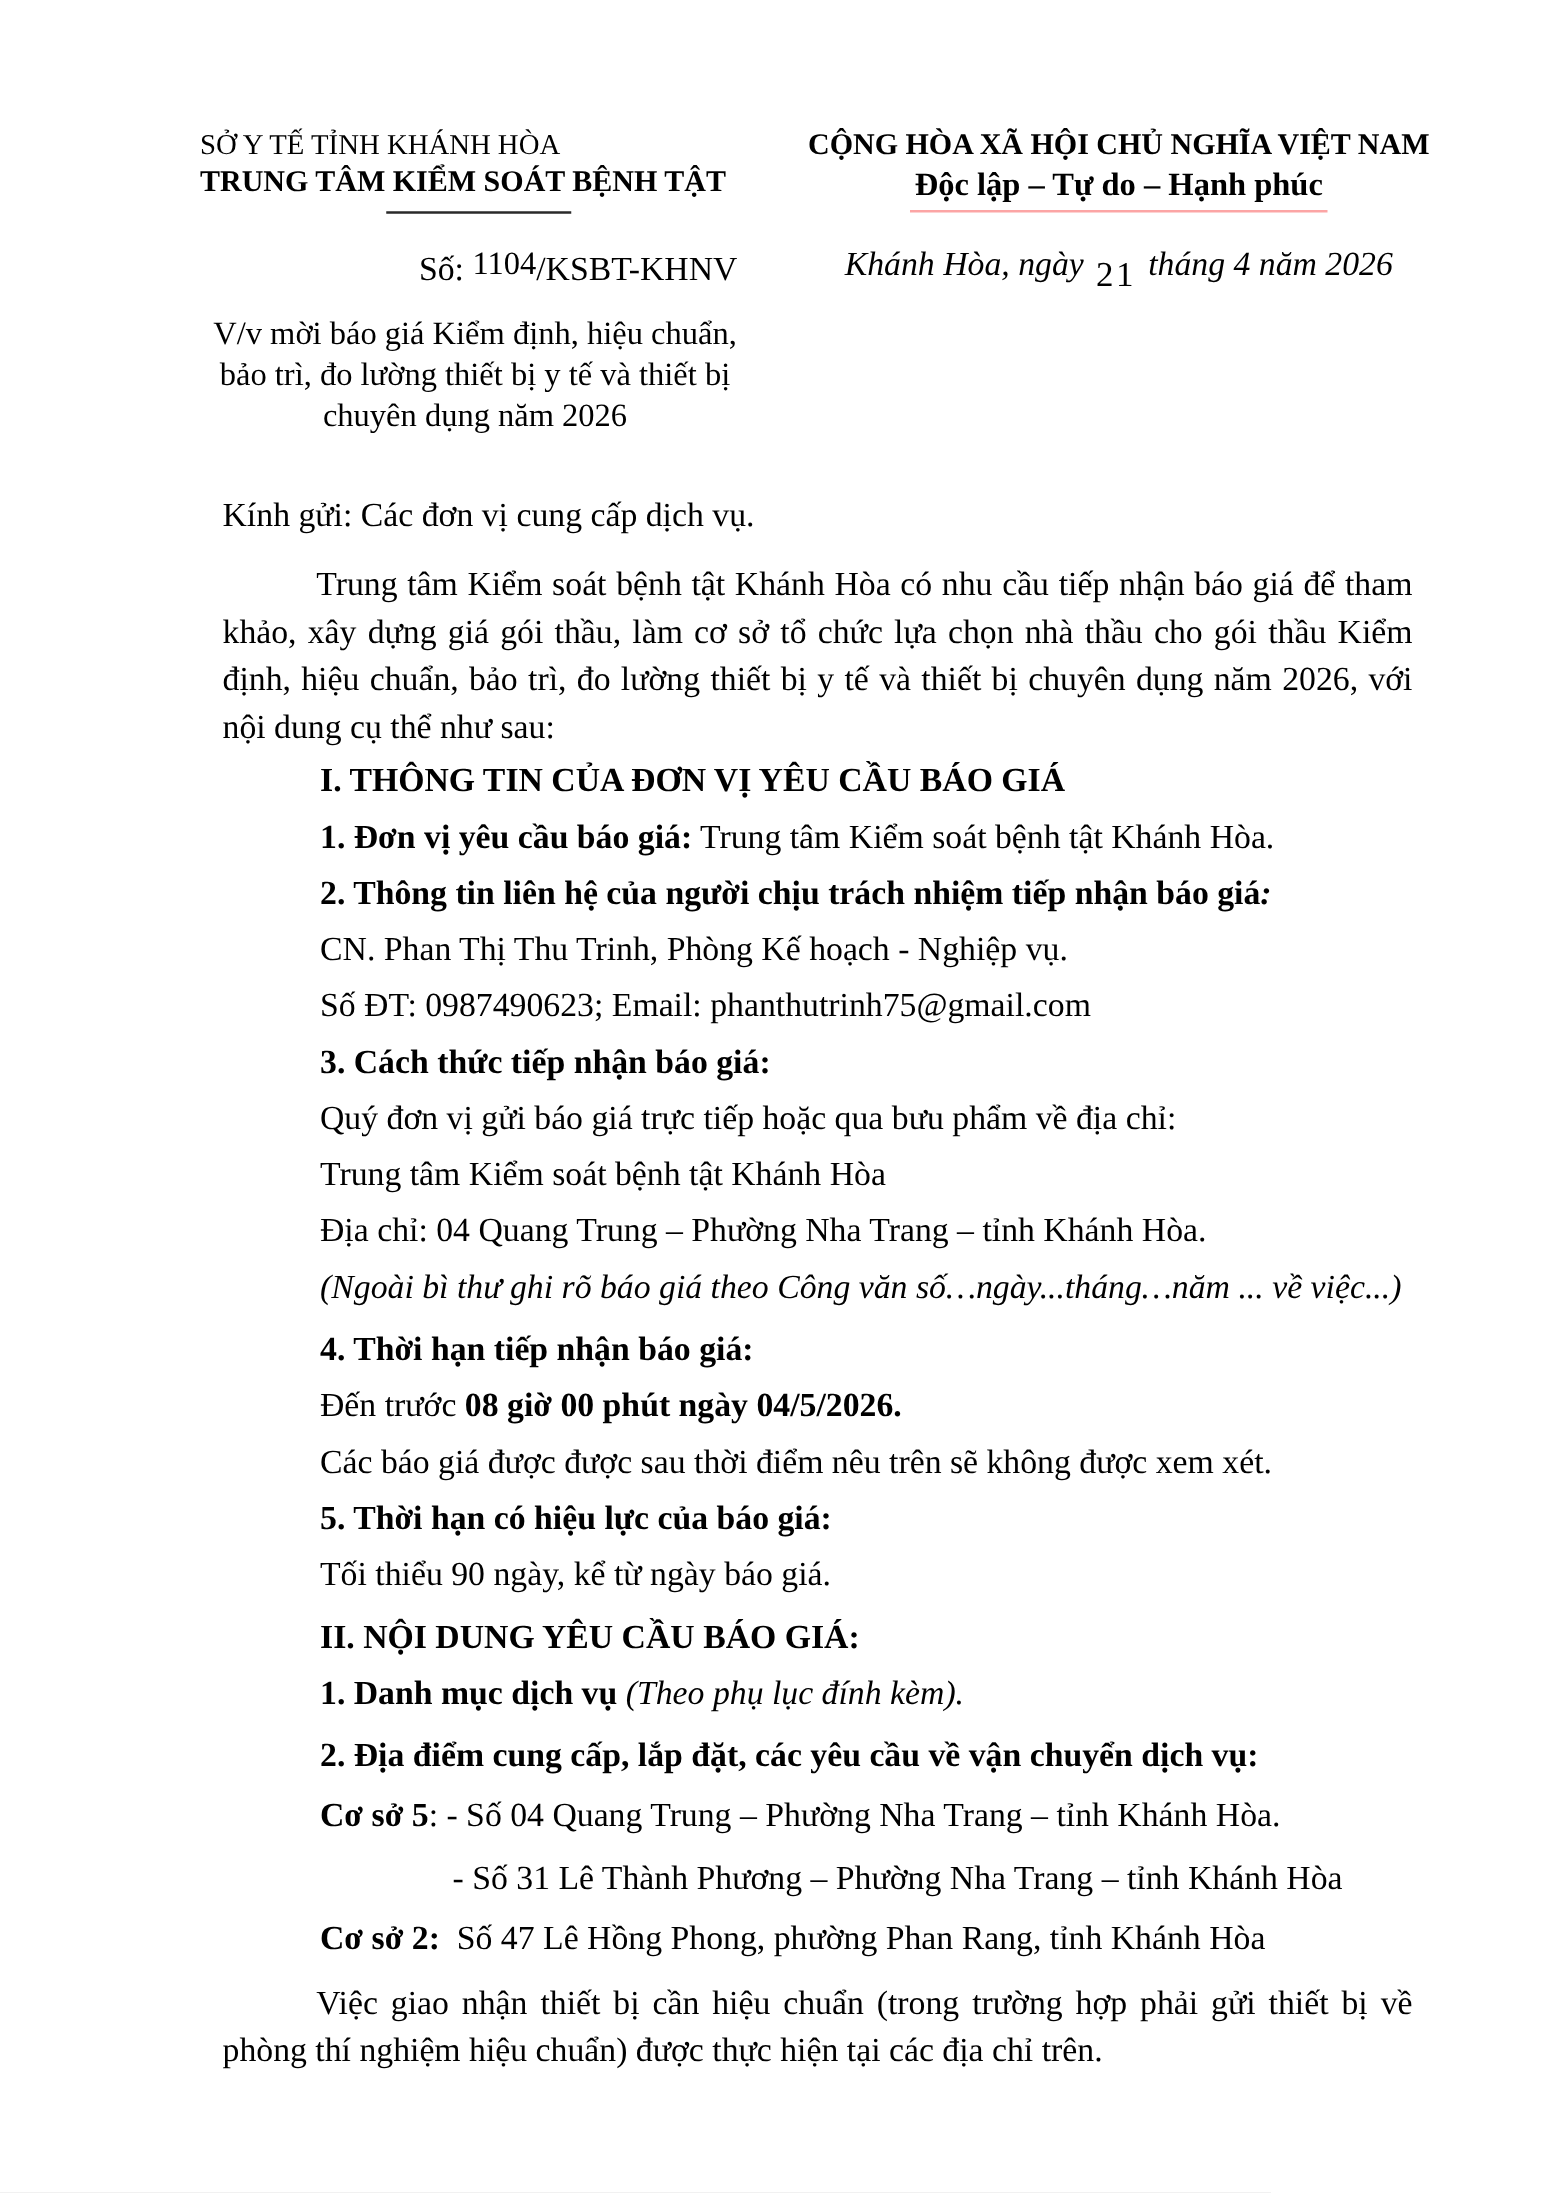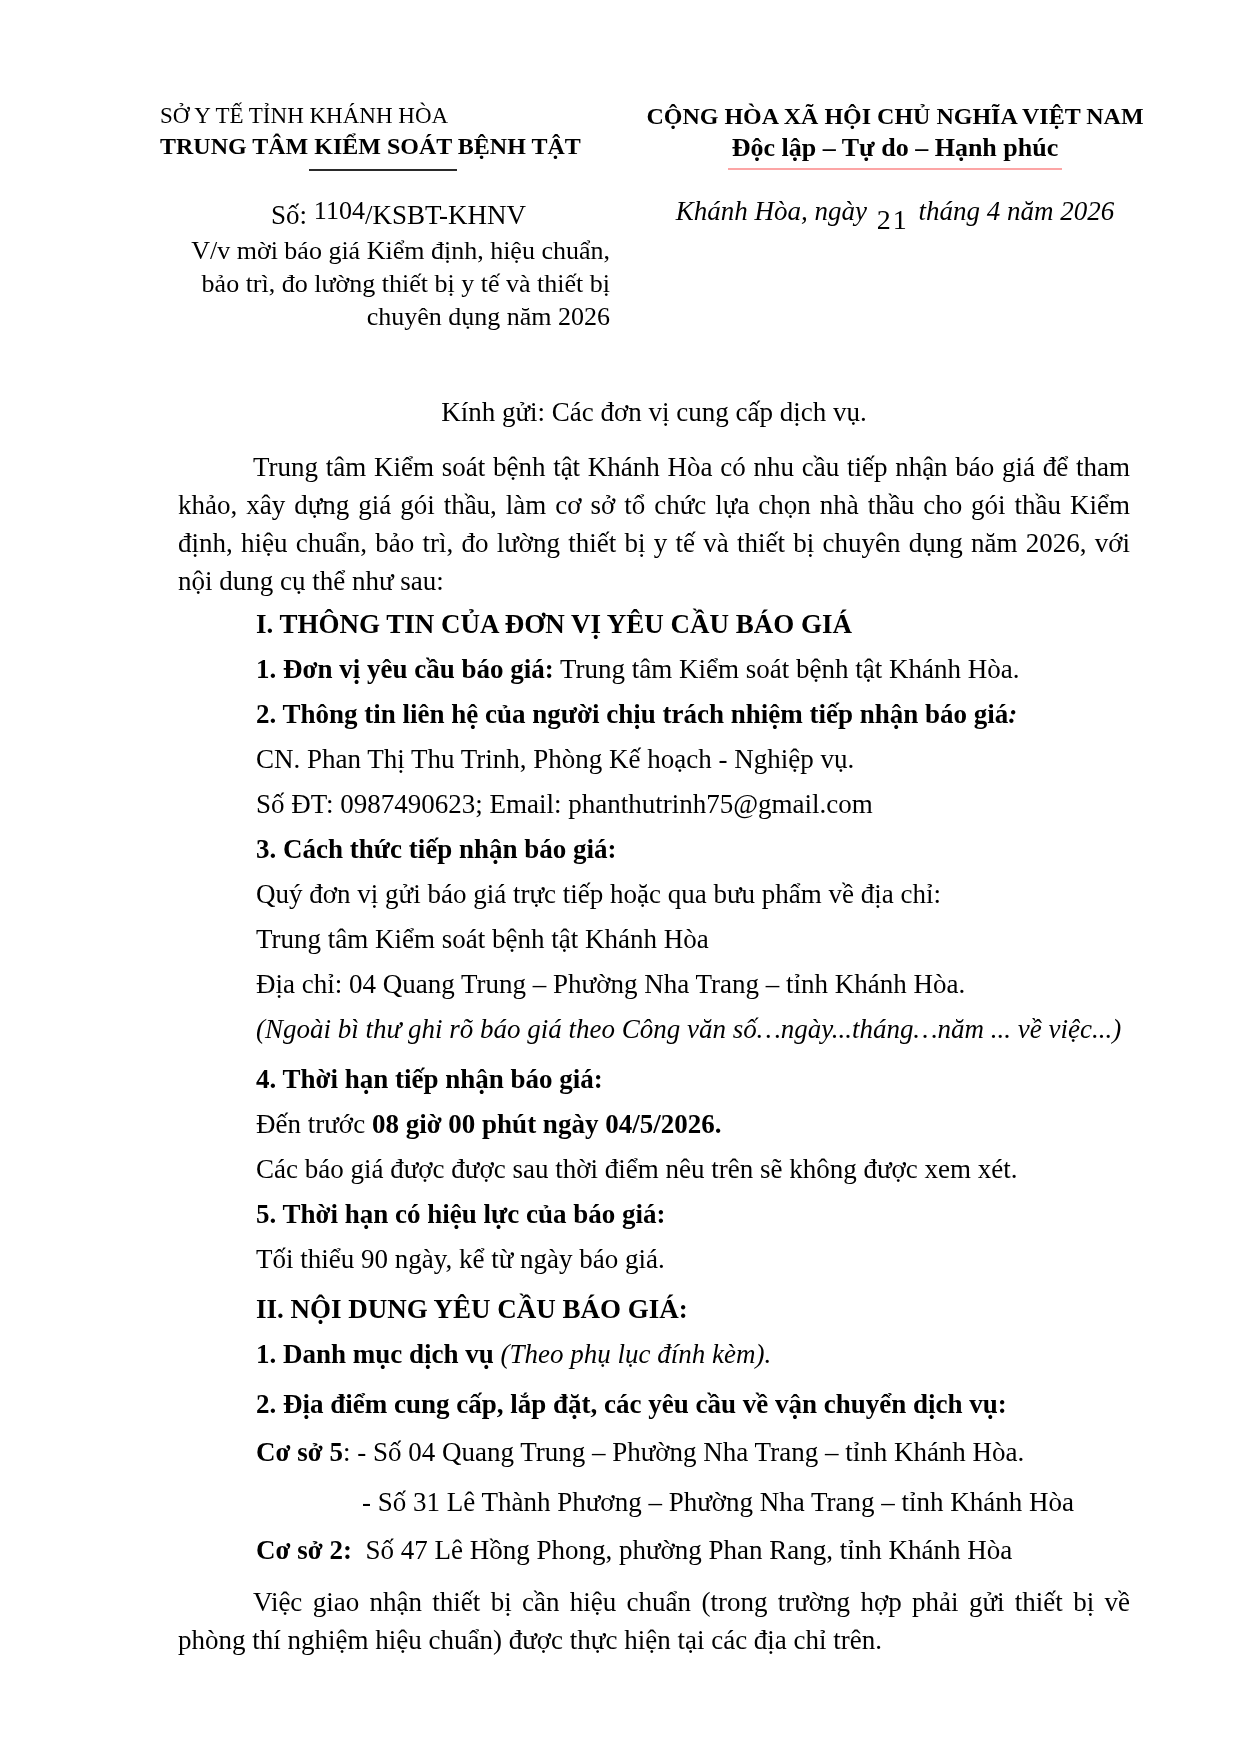--- a/index.html
+++ b/index.html
@@ -21,39 +21,39 @@
   .org2 { font-size:24px; font-weight:bold; }
   .org-underline { width:148px; height:2px; background:#2a2a2a; margin:7px auto 0; }
   .hdr-right {
     position:absolute; top:100px; left:645px; width:500px;
     text-align:center; line-height:32px;
   }
   .nat1 { font-size:24px; font-weight:bold; white-space:nowrap; }
   .nat2 { font-size:26px; font-weight:bold; display:inline-block;
           border-bottom:2px solid #fca5a5; padding:0 4px 4px; }
   .so-line {
-    position:absolute; top:196px; left:176px; width:445px;
-    text-align:center; font-size:27px; white-space:nowrap;
+    position:absolute; top:196px; left:145px; width:445px;
+    text-align:right; font-size:27px; white-space:nowrap;
   }
   .doc-num { vertical-align:5px; font-size:26px; }
   .date-line {
     position:absolute; top:196px; left:645px; width:500px;
     text-align:center; font-size:27px; font-style:italic; white-space:nowrap;
   }
   .day { font-style:normal; vertical-align:-9px; font-size:28px; letter-spacing:2px; padding:0 3px; }
   .subject {
-    position:absolute; top:234px; left:150px; width:460px;
-    text-align:right; font-size:26px; line-height:33px;
+    position:absolute; top:250px; left:150px; width:460px;
+    text-align:center; font-size:26px; line-height:33px;
   }
   
   .content {
     position:absolute; top:392px; left:178px; width:952px;
     font-size:27px;
   }
-  .kinh-gui { text-align:center; line-height:40px; }
+  .kinh-gui { line-height:40px; }
   .intro {
     margin:16px 0 0 0; line-height:38px;
     text-align:justify; text-indent:75px;
   }
   p.item { margin:0; line-height:45px; padding-left:78px; }
   p.item.heading { font-weight:bold; padding-left:78px; }
   p.item.ind2 { padding-left:184px; }
   .mt2 { margin-top:2px !important; }
   .mt3 { margin-top:3px !important; }
   .mt5 { margin-top:5px !important; }

